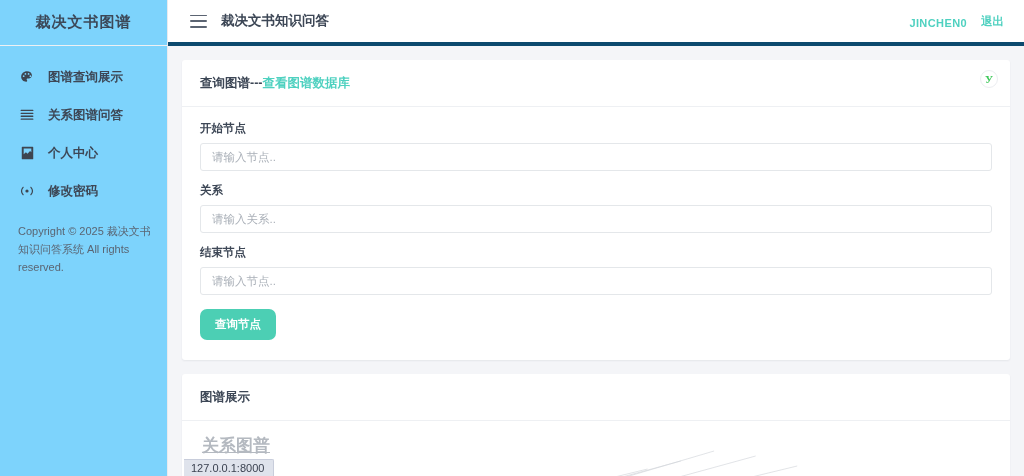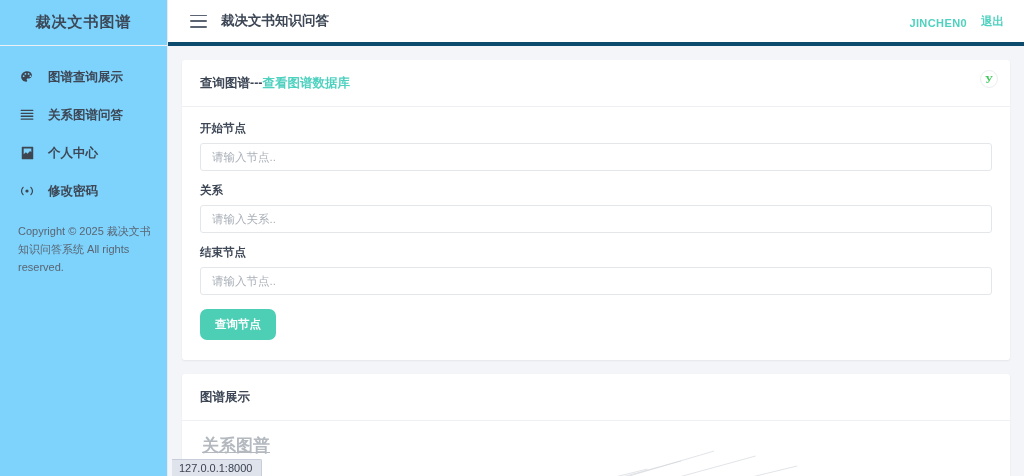--- a/index.html
+++ b/index.html
@@ -142,21 +142,21 @@
   }
 
   
   .graph-svg { position: absolute; left: 0; top: 0; width: 100%; height: 118px; z-index: 2; }
   .node-label { font-size: 7.5px; fill: #ffffff; font-family: "Liberation Sans", sans-serif; }
   .edge-label { font-size: 6px; fill: #b9bcc2; font-family: "Liberation Sans", sans-serif; }
 
   
   .statusbar {
     position: absolute;
-    left: 4px; bottom: 0;
+    left: 16px; bottom: 0;
     background: #dfe3ec;
     border-top: 1px solid #c8cddb;
     border-right: 1px solid #c8cddb;
     padding: 2px 9px 2px 7px;
     font-size: 11px;
     color: #3b4251;
     z-index: 50;
     border-top-right-radius: 2px;
     font-family: "Liberation Sans", sans-serif;
   }

